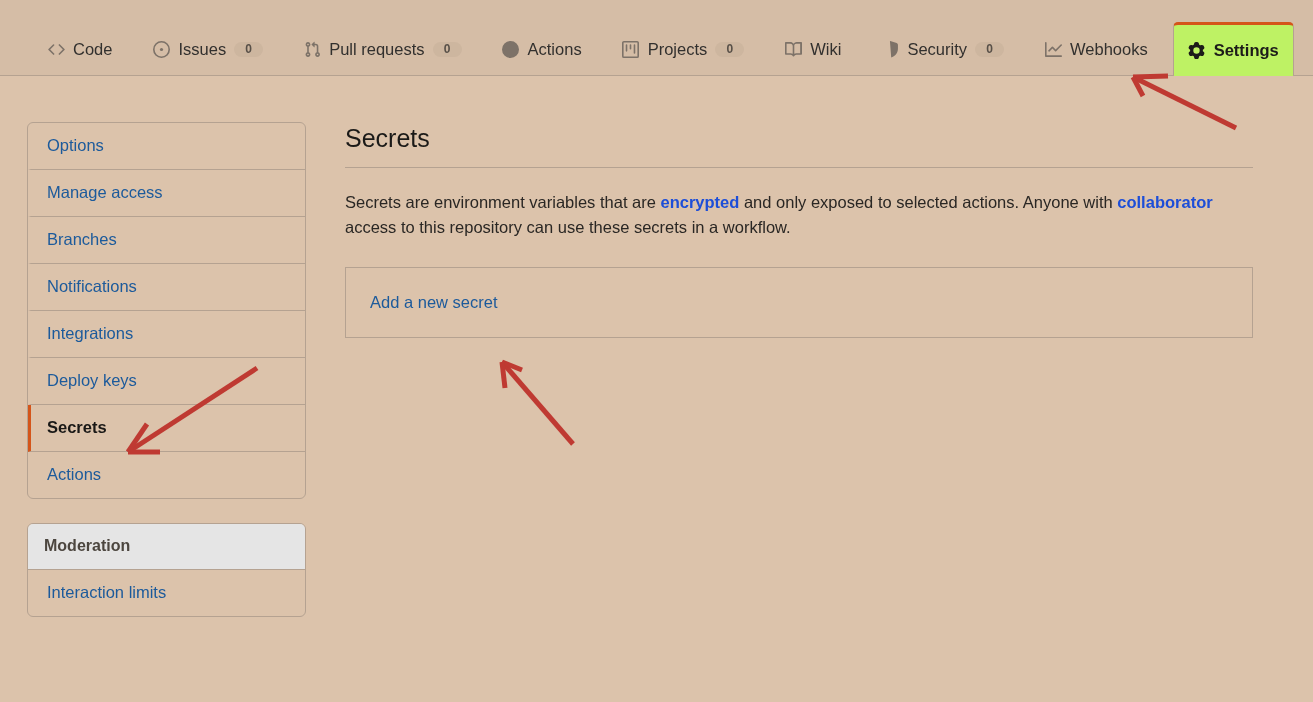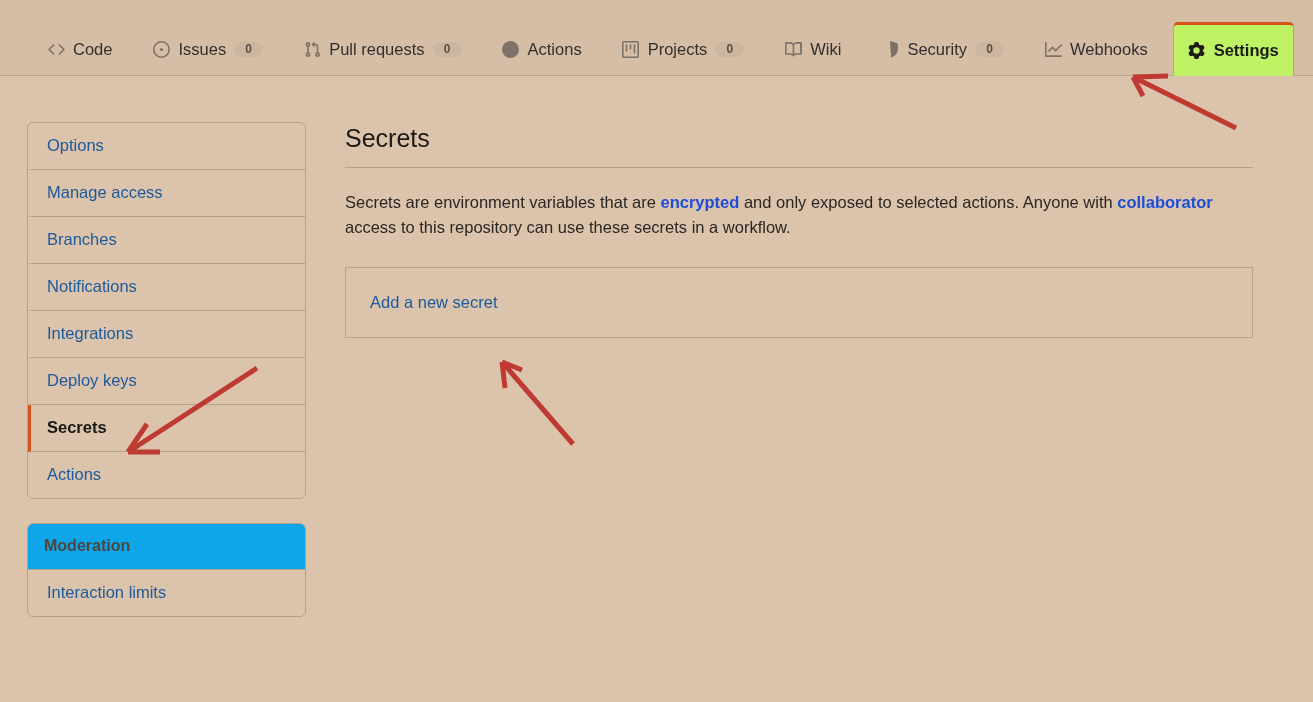--- a/index.html
+++ b/index.html
@@ -108,21 +108,21 @@
     border-radius: 6px;
     overflow: hidden;
     background: transparent;
   }
   .menu + .menu { margin-top: 24px; }
   .menu-head {
     padding: 13px 16px 14px;
     font-size: 16px;
     font-weight: 600;
     color: #4c463f;
-    background: #0ea5e9;
+    background: #e5e5e5;
     border-bottom: 1px solid #b5a291;
   }
   .menu-item {
     display: block;
     padding: 13px 16px 14px;
     font-size: 16.5px;
     color: #1c5a9b;
     text-decoration: none;
     border-bottom: 1px solid #b5a291;
     border-left: 3px solid transparent;

